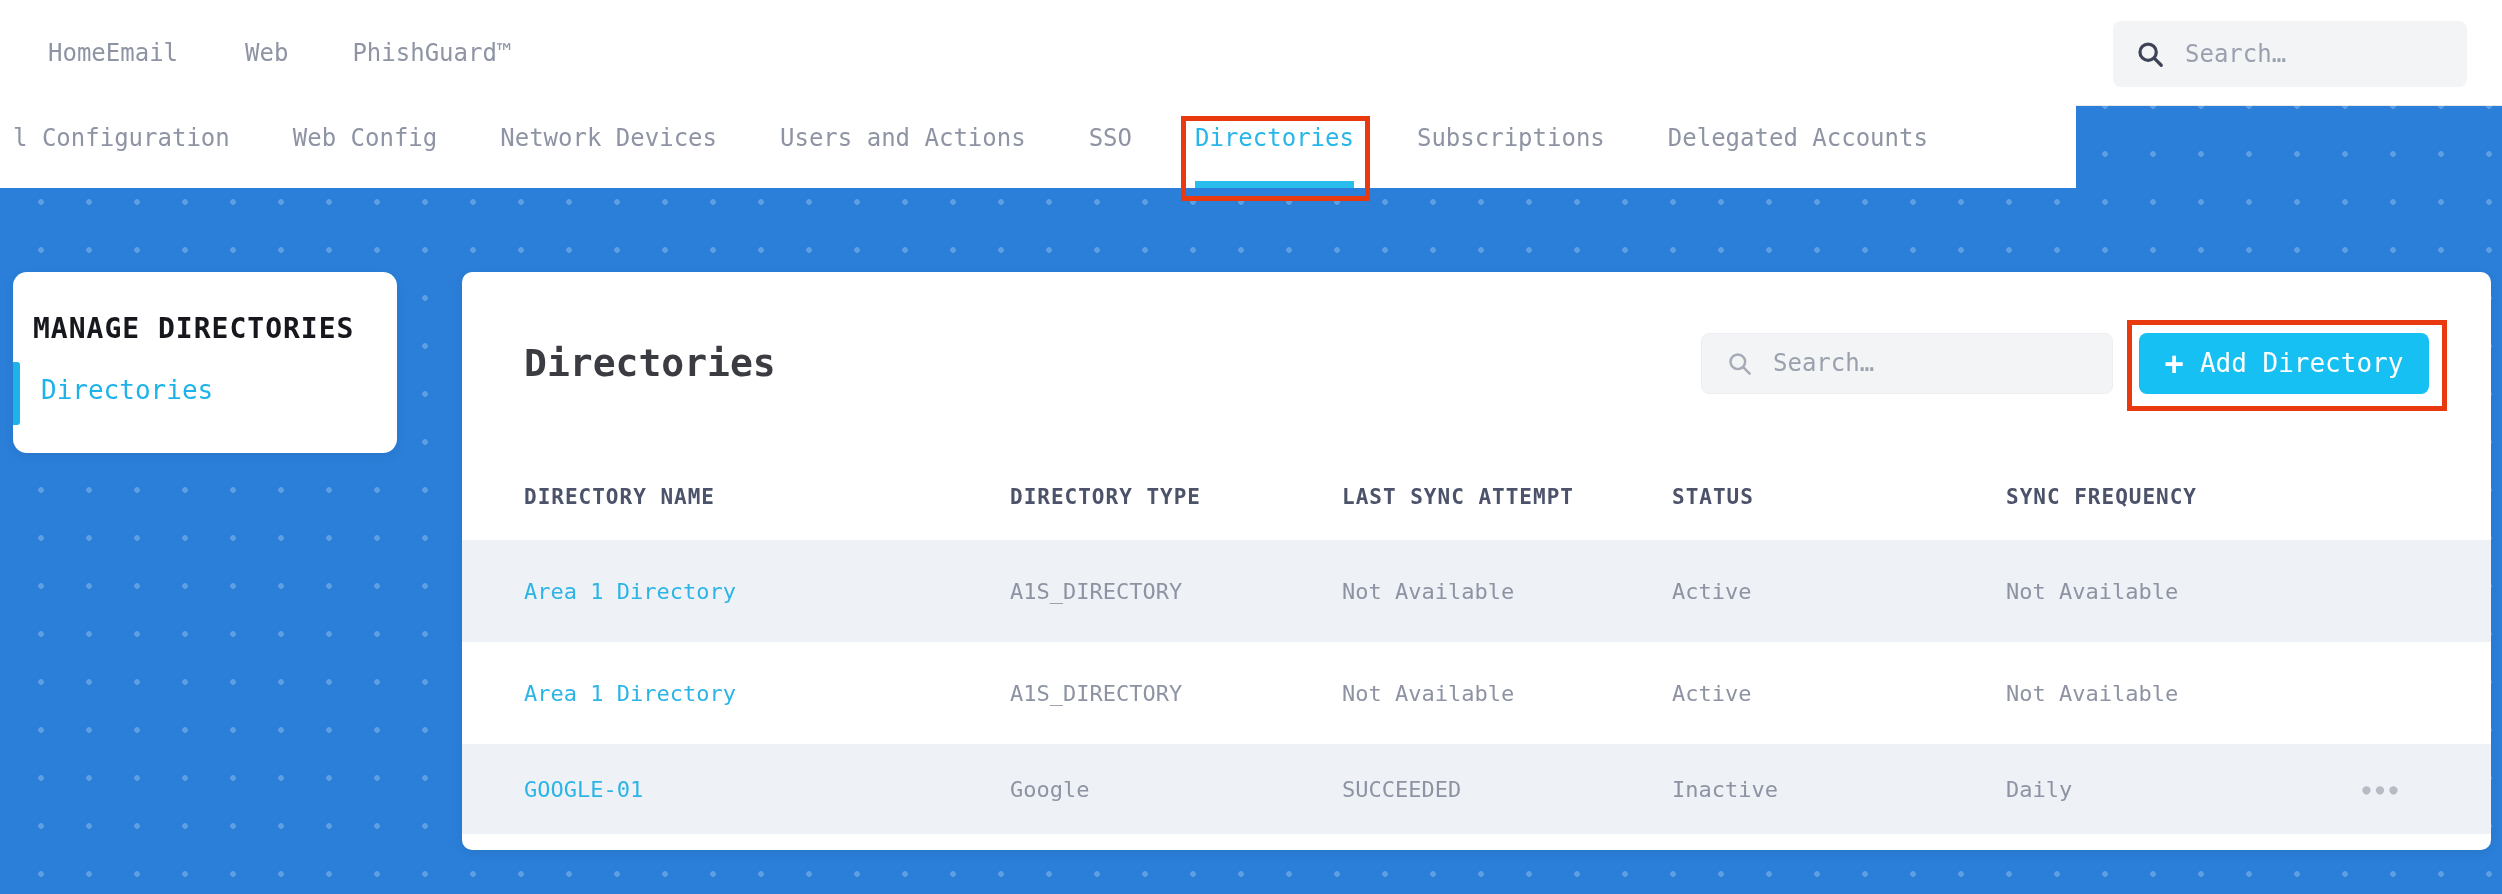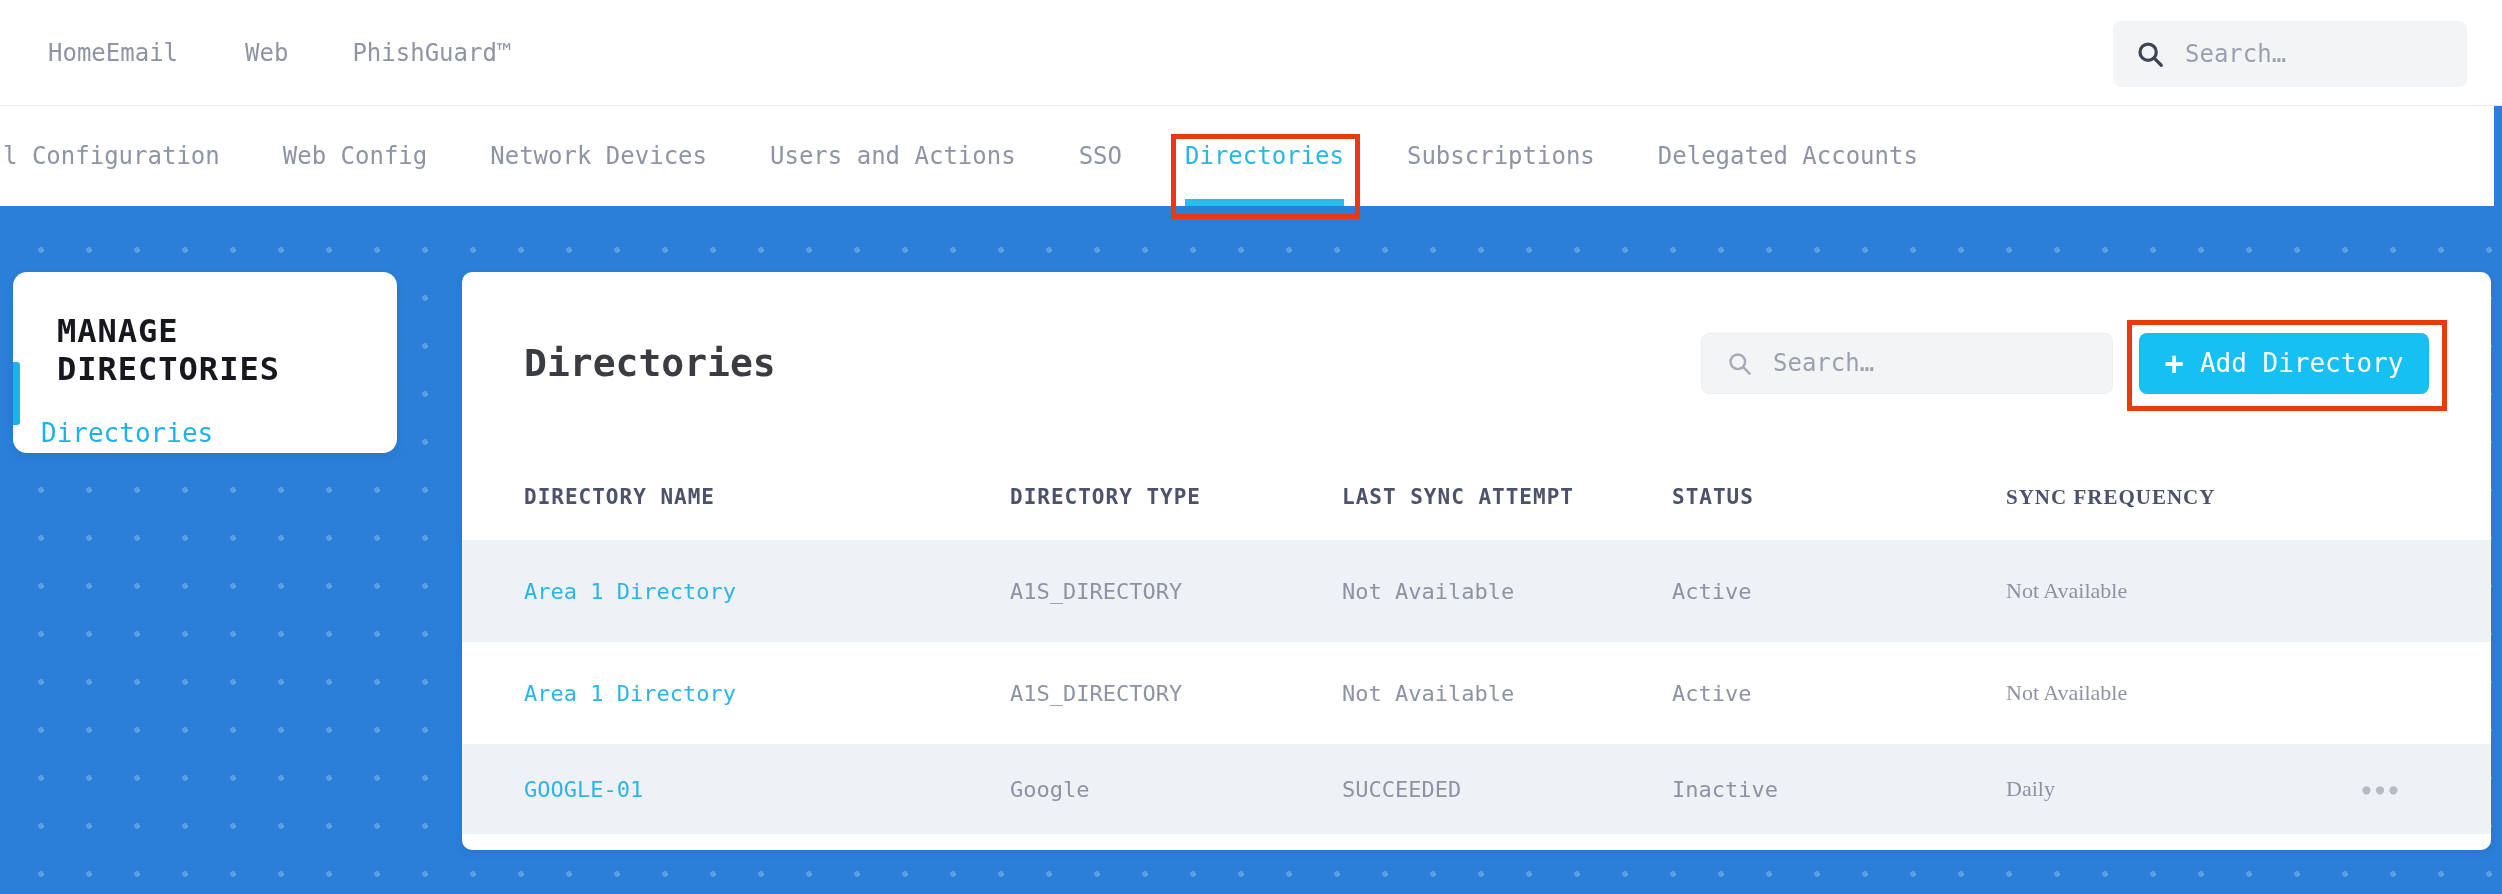--- a/index.html
+++ b/index.html
@@ -26,36 +26,36 @@
   .search-top{ position:absolute; top:21px; right:35px; width:354px; height:66px; padding-left:22px; }
   .searchbox svg{ flex:0 0 auto; }
   .searchbox input{
     border:none; outline:none; background:transparent; font:inherit;
     font-size:24px; color:#6b7180; margin-left:20px; width:70%;
   }
   .searchbox input::placeholder{ color:#9aa0ad; opacity:1; }
   .icon-dark{ color:#3e4357; } .icon-light{ color:#a6abb7; }
   
   .tabbar{
-    position:absolute; top:106px; left:0; width:2494px; height:100px;
-    background:#ffffff; display:flex; align-items:stretch; gap:63px; padding-left:3px;
+    position:absolute; top:88px; left:0; width:2076px; height:100px;
+    background:#ffffff; display:flex; align-items:stretch; gap:63px; padding-left:13px;
   }
   .tab{ position:relative; display:flex; align-items:center; font-size:24px; color:#8e94a4; cursor:pointer; white-space:nowrap; }
   .tab.active{ color:#27b6e9; }
   .tab.active .underline{ position:absolute; left:0; right:0; bottom:0; height:7px; background:#29bdee; }
   .red-box-tab{
     position:absolute; top:28px; bottom:-13px; left:-14px; right:-16px;
     border:5px solid #e8390f; pointer-events:none; z-index:5;
   }
   
   .side-card{
     position:absolute; left:13px; top:272px; width:384px; height:181px;
     background:#fff; border-radius:14px; box-shadow:0 3px 10px rgba(20,50,90,.12);
   }
-  .side-title{ margin:40px 0 0 44px; font-size:32px; font-weight:bold; letter-spacing:1px; color:#17181d; }
+  .side-title{ margin:40px 0 0 20px; font-size:28px; font-weight:bold; letter-spacing:1px; color:#17181d; }
   .side-item{ position:relative; margin:30px 0 0 28px; font-size:26px; color:#1db3e9; cursor:pointer; }
   .side-active-bar{ position:absolute; left:0; top:90px; width:7px; height:63px; background:#1db3e9; border-radius:0 3px 3px 0; }
   
   .main-card{
     position:absolute; left:462px; top:272px; width:2029px; height:578px;
     background:#fff; border-radius:10px; box-shadow:0 3px 10px rgba(20,50,90,.12);
     overflow:hidden; display:flex; flex-direction:column;
   }
   .card-header{ display:flex; justify-content:space-between; align-items:center; margin:60px 62px 0 62px; height:62px; }
   .card-title{ font-size:38px; font-weight:bold; color:#3b3c42; }
@@ -75,21 +75,21 @@
   
   .table{ margin:16px 62px; display:flex; flex-direction:column; flex:1; }
   .thead{ display:flex; align-items:center; height:86px; margin-top:44px; }
   .th{ font-size:21px; font-weight:bold; letter-spacing:1px; color:#4b5269; }
   .trow{ display:flex; align-items:center; height:102px; }
   .trow.alt{ position:relative; }
   .trow.alt::before{ content:""; position:absolute; top:0; bottom:0; left:-62px; right:-62px; background:#eef2f7; z-index:0; }
   .trow > *{ position:relative; z-index:1; }
   .trow.last{ height:122px; align-items:center; flex:1; }
   .col-name{ width:486px; } .col-type{ width:332px; } .col-sync{ width:330px; }
-  .col-status{ width:334px; } .col-freq{ width:330px;font-family:Liberation Serif, serif; }
+  .col-status{ width:334px; } .col-freq{ width:330px; }
   .col-menu{ flex:1; display:flex; justify-content:center; }
   .cell{ font-size:22px; color:#8d93a2; }
   .cell.link{ color:#2cb4e6; cursor:pointer; }
   .menu-dots{ font-size:14px; letter-spacing:5px; color:#b7bbc3; cursor:pointer; line-height:1; }
 </style>
 </head>
 <body>
 
 <div class="screen">
 

